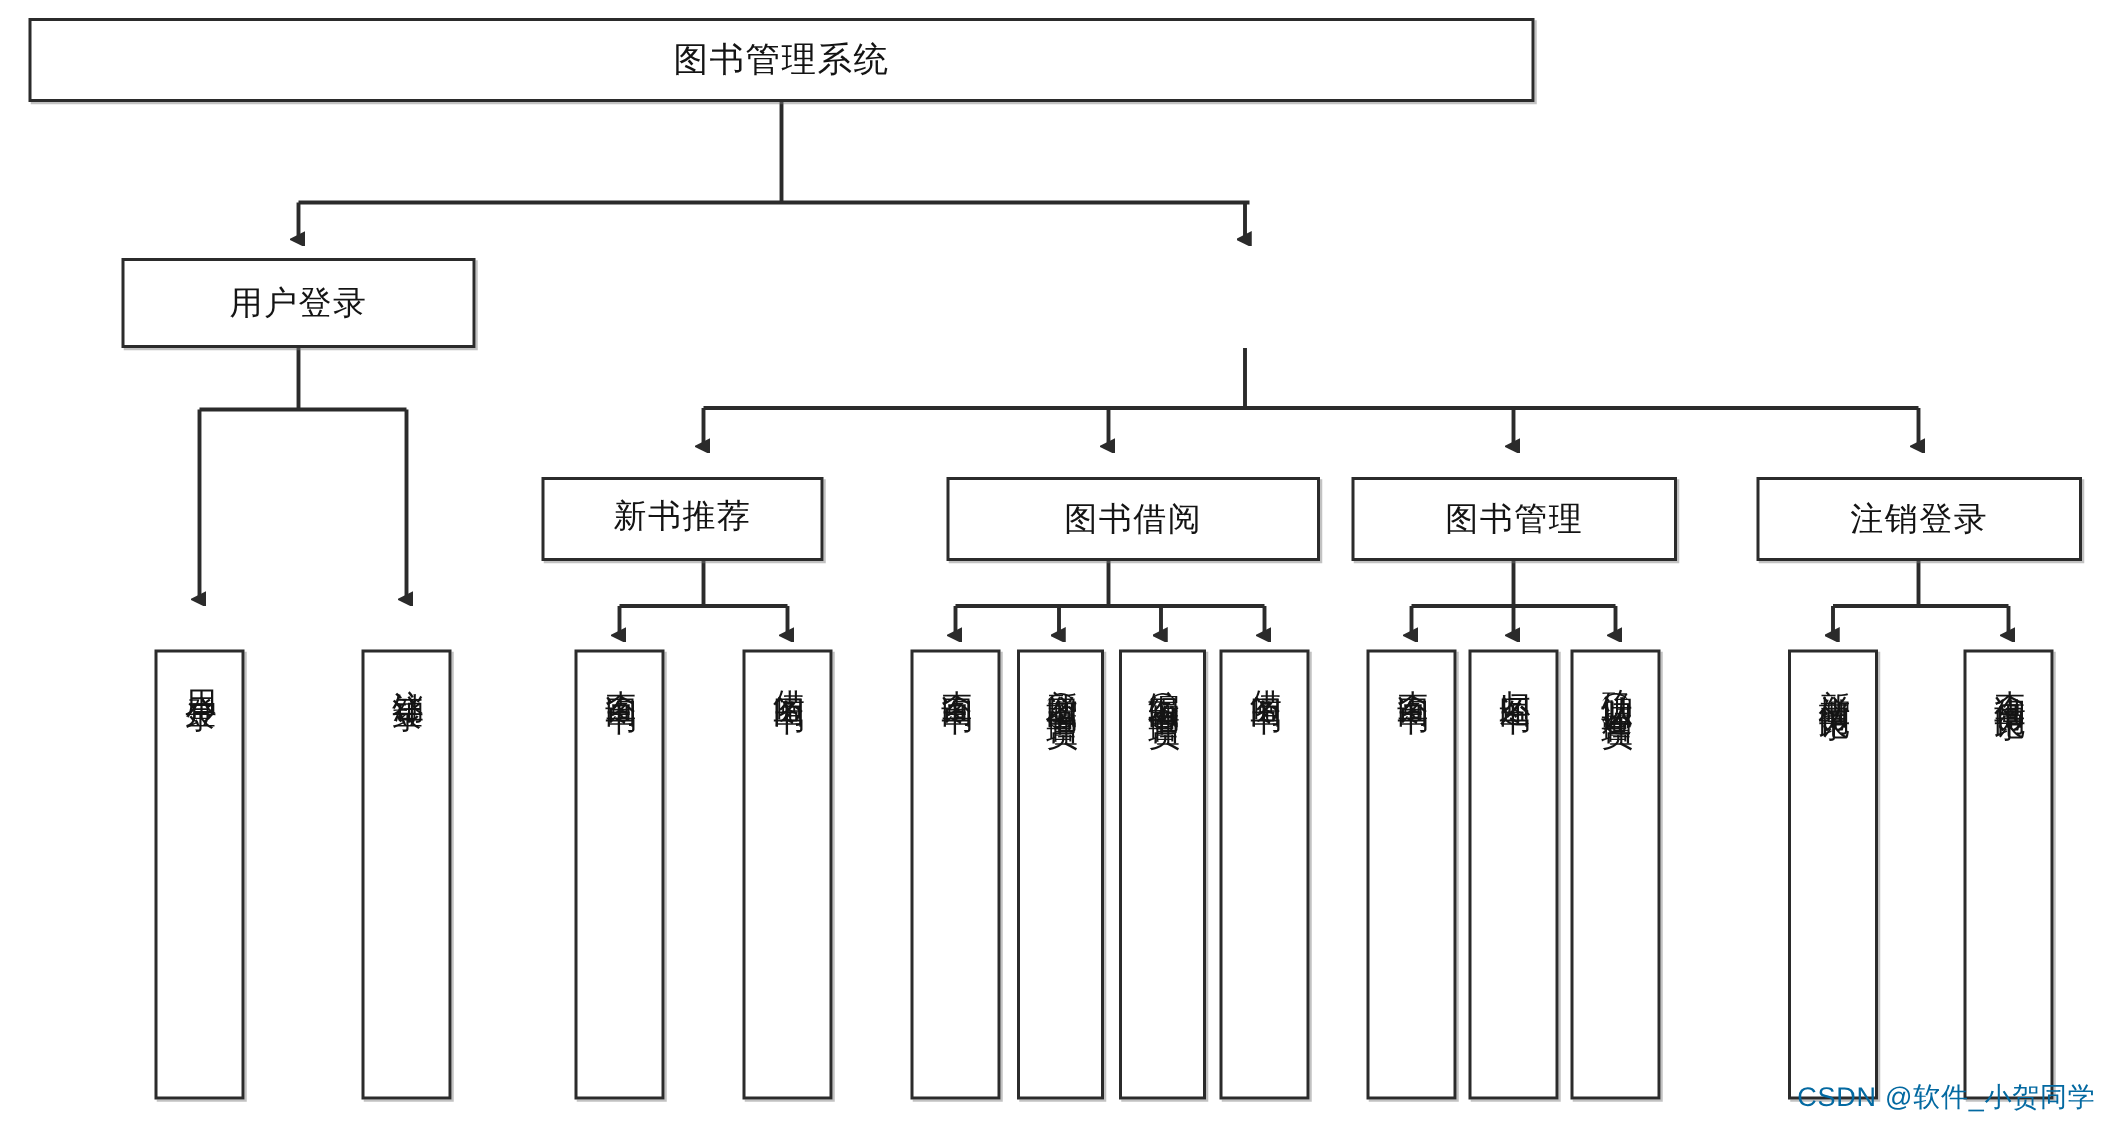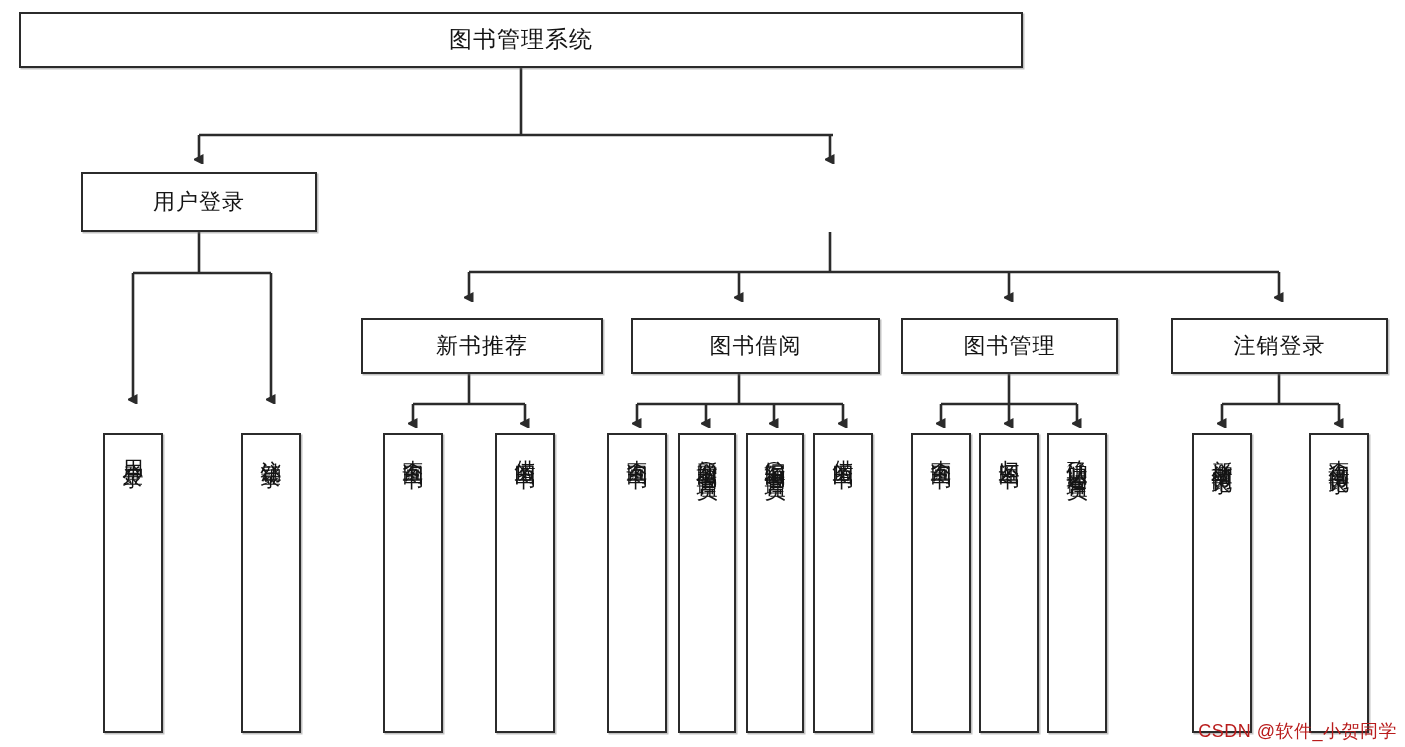--- a/index.html
+++ b/index.html
@@ -44,21 +44,21 @@
     white-space:normal;
     max-height:280px;
   }
   .node.leaf.tall .lbl{max-height:270px;}
 
   #watermark{
     position:absolute;
     right:8px;
     bottom:4px;
     font-size:18px;
-    color:#b91c1c;
+    color:#0369a1;
     letter-spacing:.5px;
     white-space:nowrap;
     pointer-events:none;
     margin-top:45px;
   }
 </style>
 </head>
 <body>
 
 <div id="diagram-root">
@@ -114,21 +114,21 @@
   </svg>
 
   <div class="node root" style="left:19px;top:12px;width:1004px;height:56px;">
     <span class="lbl">图书管理系统</span>
   </div>
 
   <div class="node" style="left:81px;top:172px;width:236px;height:60px;">
     <span class="lbl">用户登录</span>
   </div>
 
-  <div class="node" style="left:361px;top:318px;width:242px;height:56px;">
+  <div class="node" style="left:361px;top:318px;width:188px;height:56px;font-family:Liberation Mono, monospace;">
     <span class="lbl">新书推荐</span>
   </div>
   <div class="node" style="left:631px;top:318px;width:249px;height:56px;">
     <span class="lbl">图书借阅</span>
   </div>
   <div class="node" style="left:901px;top:318px;width:217px;height:56px;">
     <span class="lbl">图书管理</span>
   </div>
   <div class="node" style="left:1171px;top:318px;width:217px;height:56px;">
     <span class="lbl">注销登录</span>

